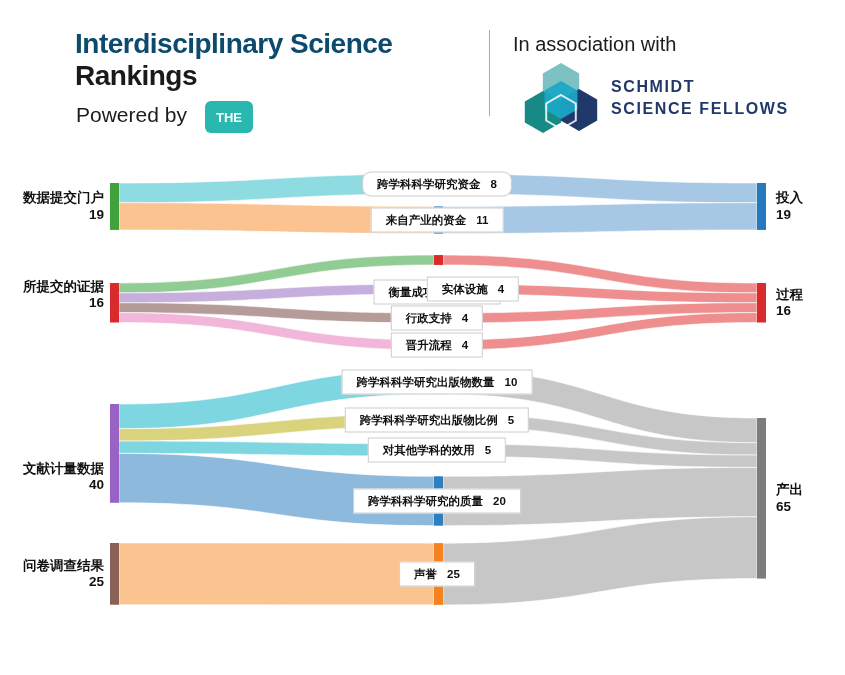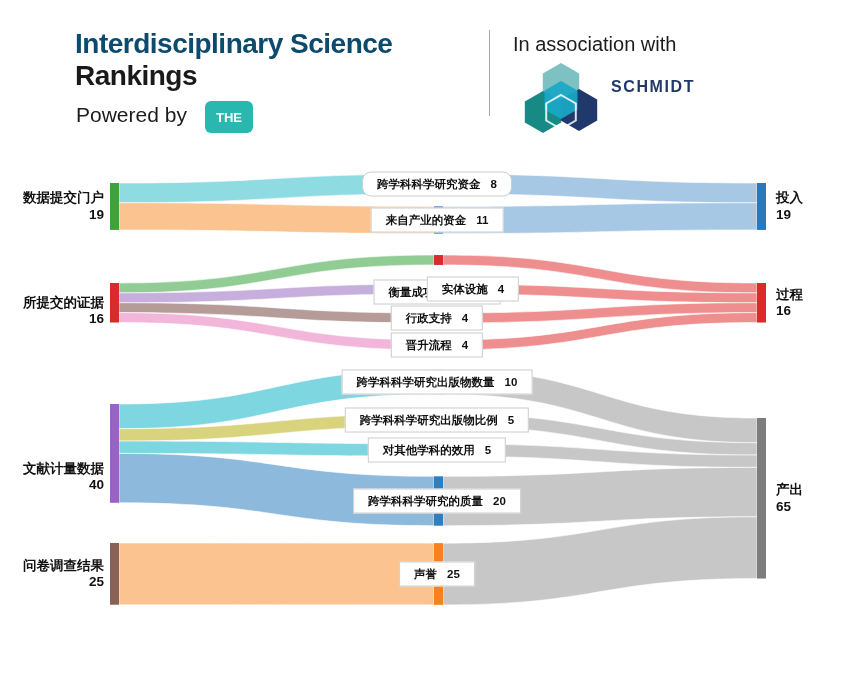--- a/index.html
+++ b/index.html
@@ -50,20 +50,21 @@
 
 <svg class="schmidt-logo" width="90" height="78" viewBox="0 0 90 78">
   <polygon points="45,3 63.2,13.5 63.2,34.5 45,45 26.8,34.5 26.8,13.5" fill="#7ec1c3"></polygon>
   <polygon points="27,31 45.2,41.5 45.2,62.5 27,73 8.8,62.5 8.8,41.5" fill="#178a85"></polygon>
   <polygon points="63,29 81.2,39.5 81.2,60.5 63,71 44.8,60.5 44.8,39.5" fill="#21386a"></polygon>
   <polygon points="45,21 61.5,30.5 61.5,49.5 45,59 28.5,49.5 28.5,30.5" fill="#1ba7c6" fill-opacity="0.93"></polygon>
   <polygon points="45,35 59.8,43.5 59.8,60.5 45,69 30.2,60.5 30.2,43.5" fill="none" stroke="#ffffff" stroke-opacity="0.85" stroke-width="2"></polygon>
 </svg>
 <div class="partner-text" style="color: rgb(33, 56, 106);">
   <span>SCHMIDT</span><br>
+  <span>SCIENCE FELLOWS</span>
 </div>
 
 <svg id="sankey" width="845" height="675">
     <path d="M 119 183 C 276.5 183, 276.5 174.12, 434 174.12 L 434 193.88 C 276.5 193.88, 276.5 202.76, 119 202.76 Z" fill="#8edce2" stroke="#ffffff" stroke-width="0.6"></path>
     <path d="M 443 174.12 C 600 174.12, 600 183, 757 183 L 757 202.76 C 600 202.76, 600 193.88, 443 193.88 Z" fill="#a6c8e4" stroke="#ffffff" stroke-width="0.6"></path>
     <path d="M 119 202.76 C 276.5 202.76, 276.5 206.415, 434 206.415 L 434 233.58499999999998 C 276.5 233.58499999999998, 276.5 229.93, 119 229.93 Z" fill="#fac38f" stroke="#ffffff" stroke-width="0.6"></path>
     <path d="M 443 206.415 C 600 206.415, 600 202.76, 757 202.76 L 757 229.93 C 600 229.93, 600 233.58499999999998, 443 233.58499999999998 Z" fill="#a6c8e4" stroke="#ffffff" stroke-width="0.6"></path>
     <path d="M 119 283 C 276.5 283, 276.5 255.06, 434 255.06 L 434 264.94 C 276.5 264.94, 276.5 292.88, 119 292.88 Z" fill="#90cc93" stroke="#ffffff" stroke-width="0.6"></path>
     <path d="M 443 255.06 C 600 255.06, 600 283, 757 283 L 757 292.88 C 600 292.88, 600 264.94, 443 264.94 Z" fill="#ee8e8e" stroke="#ffffff" stroke-width="0.6"></path>
     <path d="M 119 292.88 C 276.5 292.88, 276.5 284.06, 434 284.06 L 434 293.94 C 276.5 293.94, 276.5 302.76, 119 302.76 Z" fill="#c6aedd" stroke="#ffffff" stroke-width="0.6"></path>
@@ -110,21 +111,21 @@
     <div class="metric-box" style="left: 437px; top: 345px;"><span>晋升流程</span><span class="val">4</span></div>
     <div class="metric-box" style="left: 437px; top: 382px;"><span>跨学科科学研究出版物数量</span><span class="val">10</span></div>
     <div class="metric-box" style="left: 437px; top: 420px;"><span>跨学科科学研究出版物比例</span><span class="val">5</span></div>
     <div class="metric-box" style="left: 437px; top: 450px;"><span>对其他学科的效用</span><span class="val">5</span></div>
     <div class="metric-box" style="left: 437px; top: 501px;"><span>跨学科科学研究的质量</span><span class="val">20</span></div>
     <div class="metric-box" style="left: 437px; top: 574px;"><span>声誉</span><span class="val">25</span></div>
     <div class="side-label left" style="top: 206.465px; right: 741px;">
       <div>数据提交门户</div>
       <div>19</div>
     </div>
-    <div class="side-label left" style="top: 311px; right: 741px;">
+    <div class="side-label left" style="top: 295px; right: 741px;">
       <div>所提交的证据</div>
       <div>16</div>
     </div>
     <div class="side-label left" style="top: 477px; right: 741px;">
       <div>文献计量数据</div>
       <div>40</div>
     </div>
     <div class="side-label left" style="top: 573.875px; right: 741px;">
       <div>问卷调查结果</div>
       <div>25</div>

